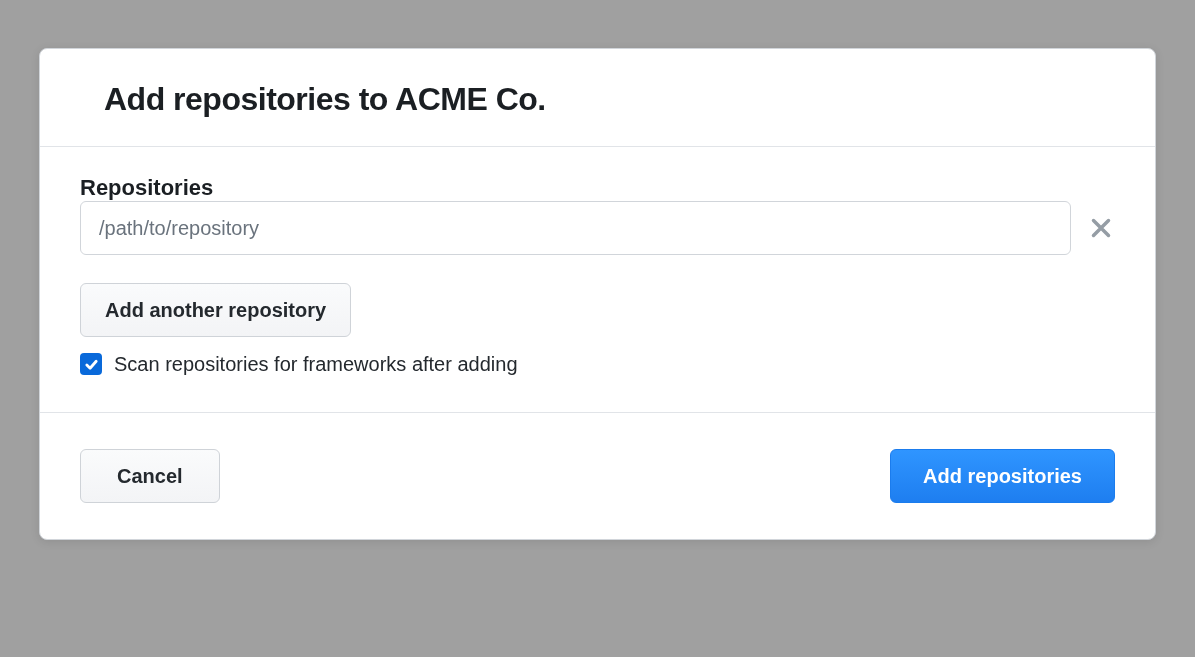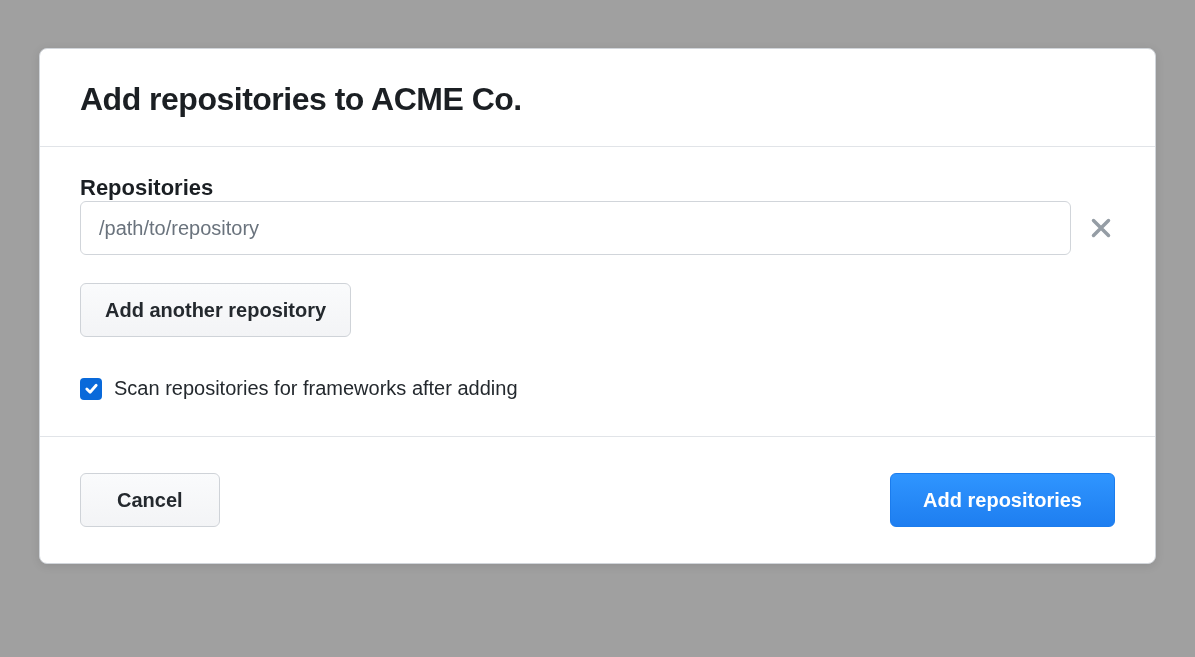--- a/index.html
+++ b/index.html
@@ -27,20 +27,21 @@
     }
     .header {
       padding: 32px 40px 28px 40px;
       border-bottom: 1px solid #e1e4e8;
     }
     .title {
       font-size: 32px;
       font-weight: 700;
       color: #1b1f23;
       letter-spacing: -0.5px;
+      margin-left: 24px;
     }
     .body {
       padding: 28px 40px 36px 40px;
       border-bottom: 1px solid #e1e4e8;
     }
     .section-label {
       font-size: 22px;
       font-weight: 600;
       color: #1b1f23;
     }
@@ -91,27 +92,27 @@
     .add-another-button {
       height: 54px;
       padding: 0 24px;
       border: 1px solid #cfd3d8;
       border-radius: 6px;
       background: linear-gradient(#fafbfc, #f3f4f6);
       font-size: 20px;
       font-weight: 600;
       color: #24292e;
       cursor: pointer;
-      margin-bottom: 40px;
       text-align: center;
     }
     .checkbox-row {
       display: flex;
-      align-items: center;
+      align-items: flex-start;
       gap: 12px;
+      margin-top: 16px;
     }
     .checkbox {
       width: 22px;
       height: 22px;
       border-radius: 4px;
       background: #0969da;
       display: flex;
       align-items: center;
       justify-content: center;
       cursor: pointer;

